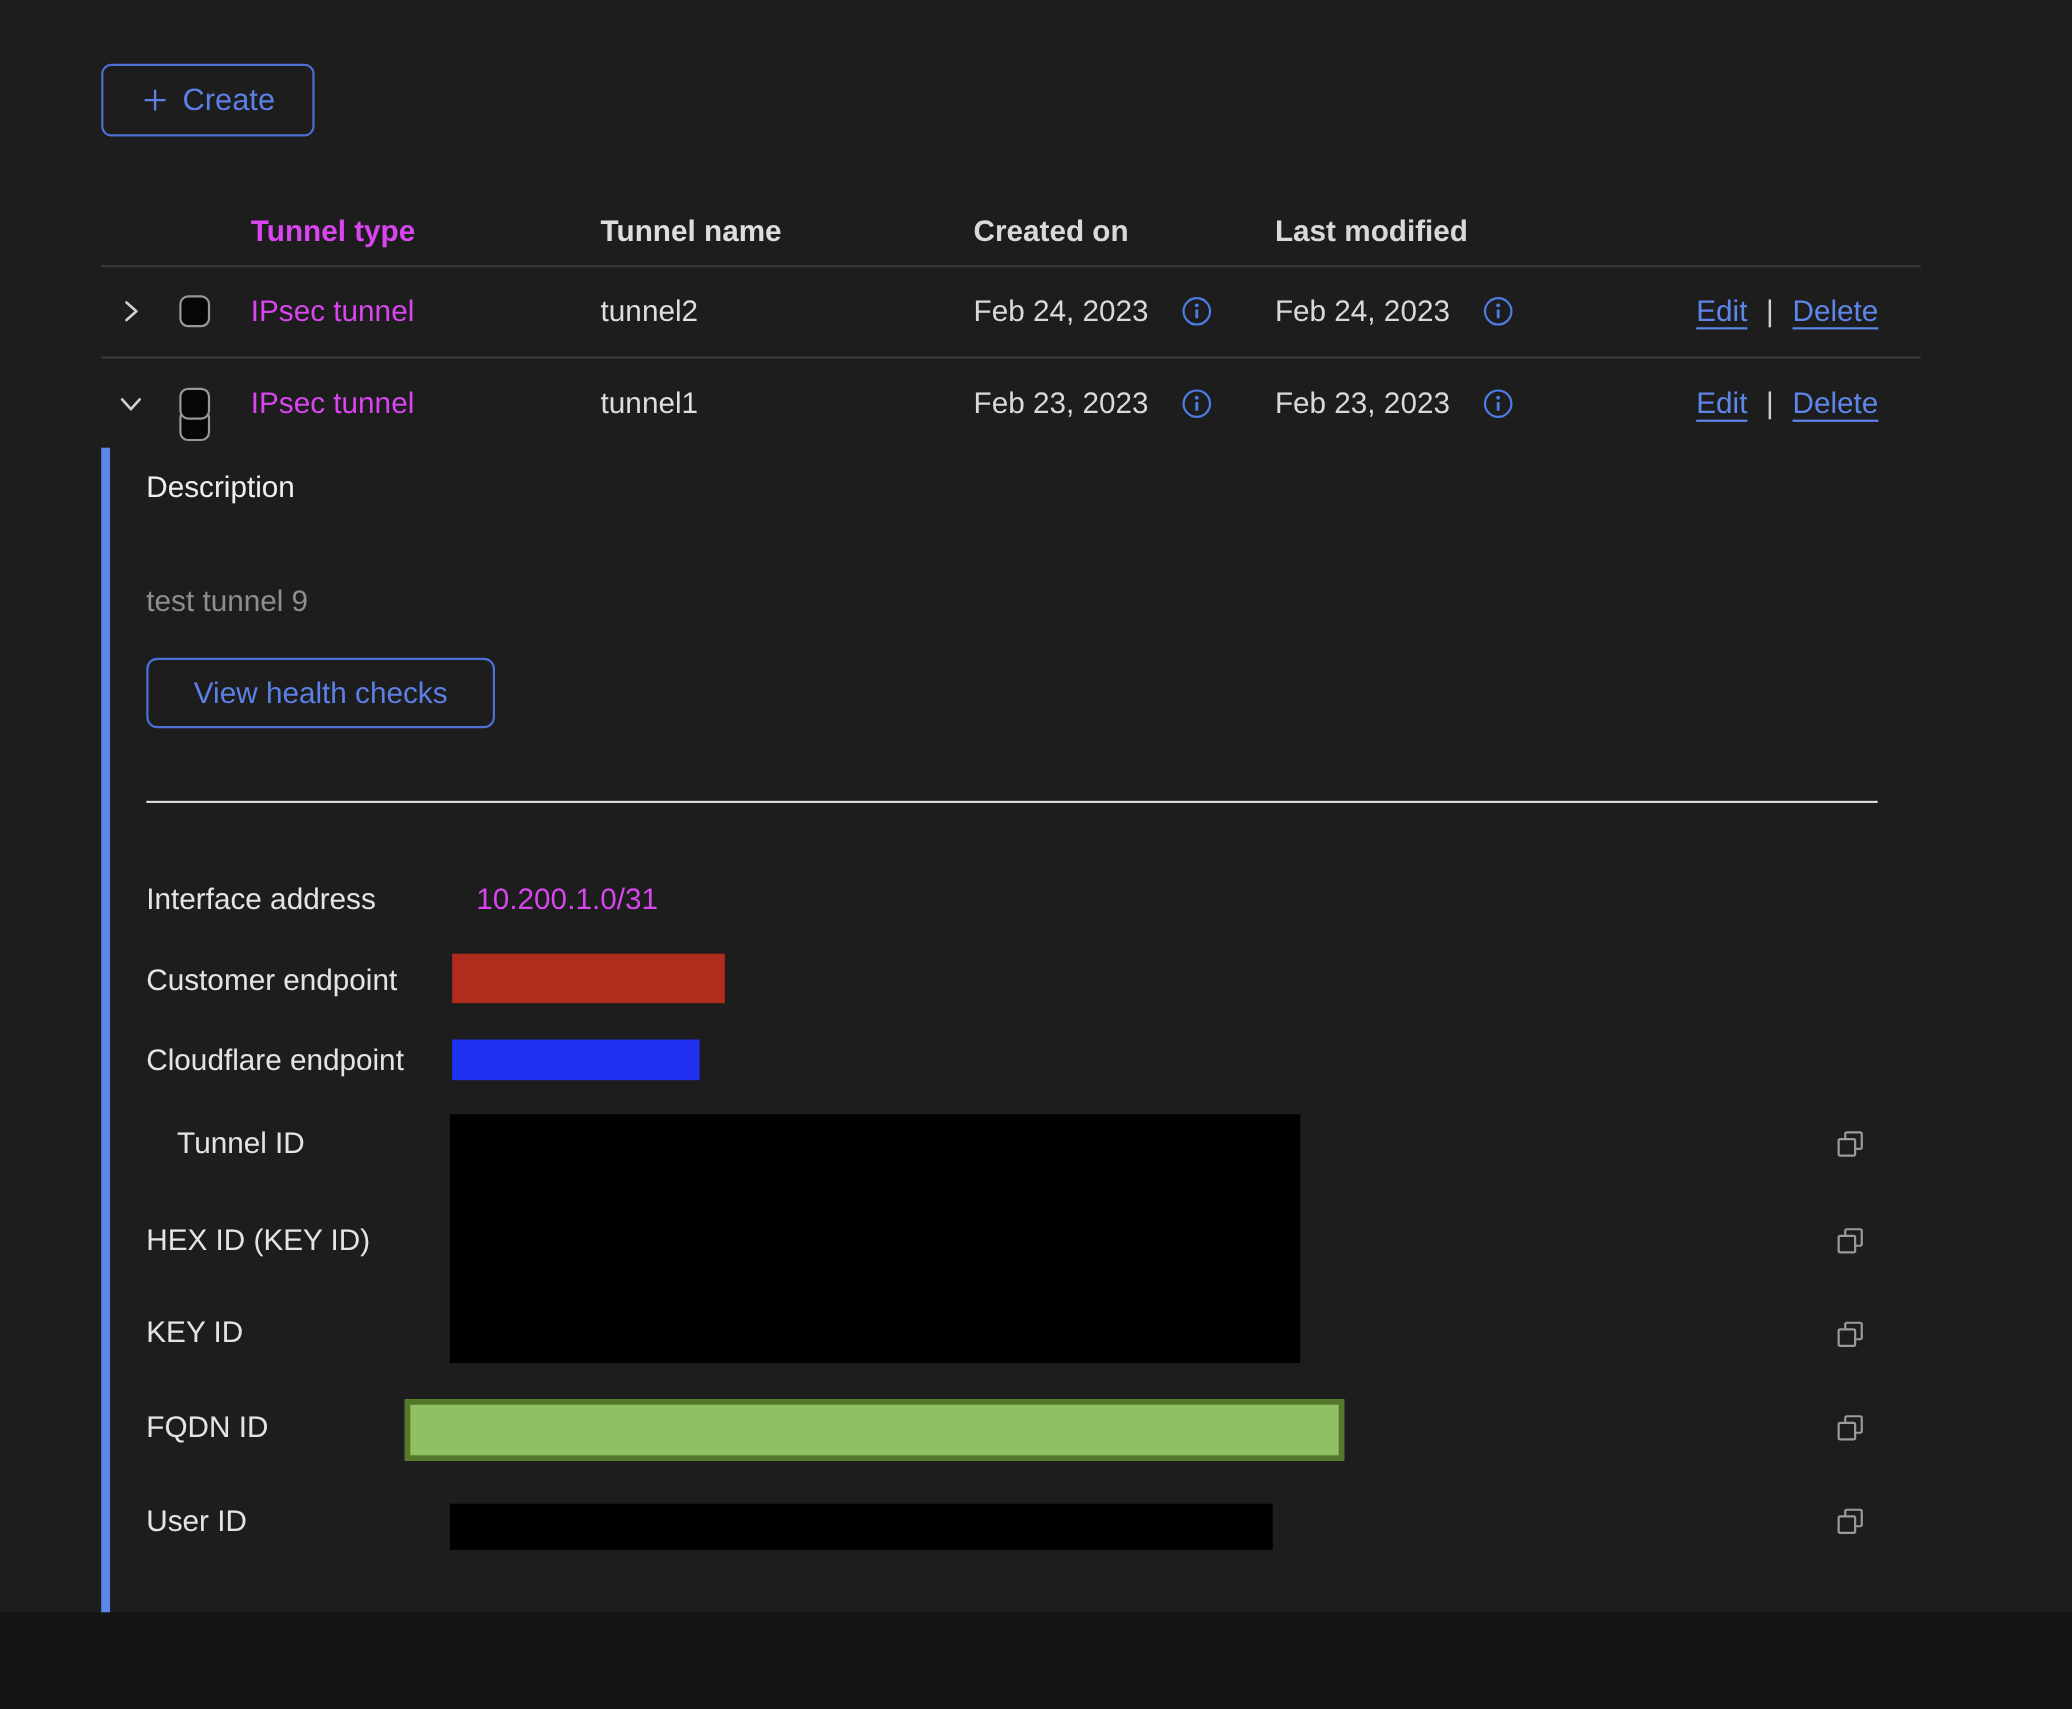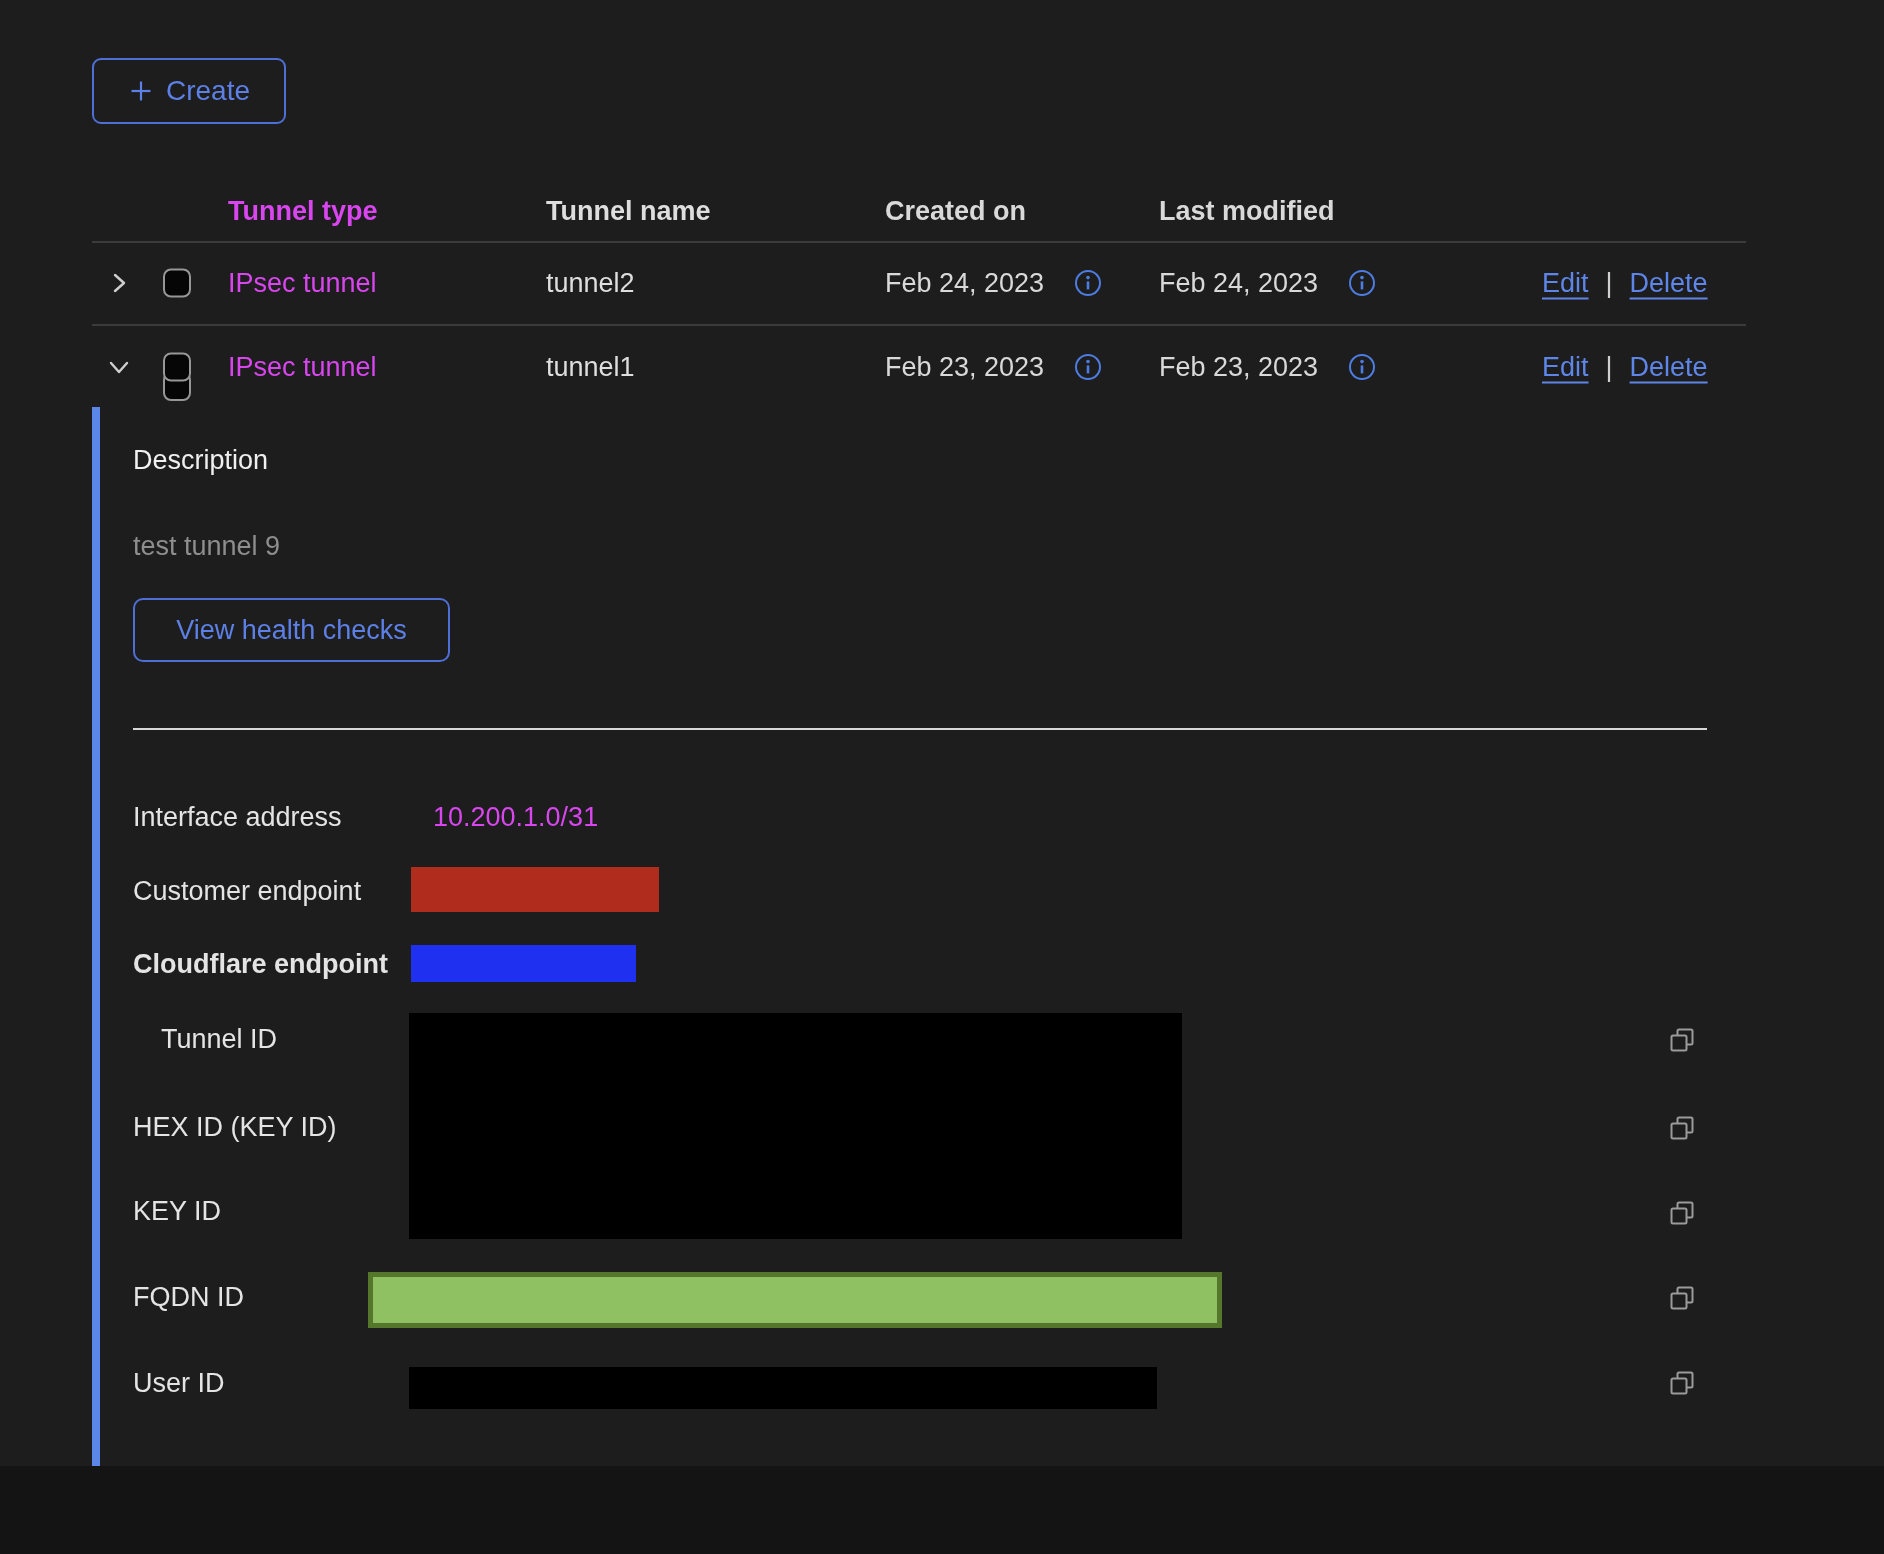--- a/index.html
+++ b/index.html
@@ -80,21 +80,21 @@
 
   .icon-btn { background: none; border: none; padding: 0; cursor: pointer; line-height: 0; }
 
   
   .panel-bar {
     position: absolute;
     left: 92px; top: 407px;
     width: 8px; height: 1070px;
     background: #5b87ea;
   }
-  .desc-label { position: absolute; left: 133px; top: 445px; color: #efefef; }
+  .desc-label { position: absolute; left: 133px; top: 428px; color: #efefef; }
   .desc-value { position: absolute; left: 133px; top: 531px; color: #8e8e8e; }
 
   .health-btn {
     position: absolute;
     left: 133px; top: 598px;
     width: 317px; height: 64px;
     background: transparent;
     border: 2px solid #4d6fd6;
     border-radius: 10px;
     color: #5c80e6;
@@ -106,21 +106,21 @@
   .panel-divider {
     position: absolute;
     left: 133px; top: 728px;
     width: 1574px; height: 2px;
     background: #d8d8d8;
   }
 
   .f-label { position: absolute; left: 133px; white-space: nowrap; color: #e4e4e4; }
   #lbl-interface { top: 802px; }
   #lbl-customer  { top: 876px; }
-  #lbl-cloudflare{ top: 949px; font-weight: bold; }
+  #lbl-cloudflare{ top: 949px; }
   #lbl-tunnelid  { top: 1024px; margin-left: 28px; }
   #lbl-hexid     { top: 1112px; }
   #lbl-keyid     { top: 1196px; }
   #lbl-fqdnid    { top: 1282px; }
   #lbl-userid    { top: 1368px; }
 
   .f-value { position: absolute; left: 433px; top: 802px; color: #d946ef; white-space: nowrap; }
 
   .redact { position: absolute; }
   #redact-customer   { left: 411px; top: 867px; width: 248px; height: 45px; background: #b02c1c; }

